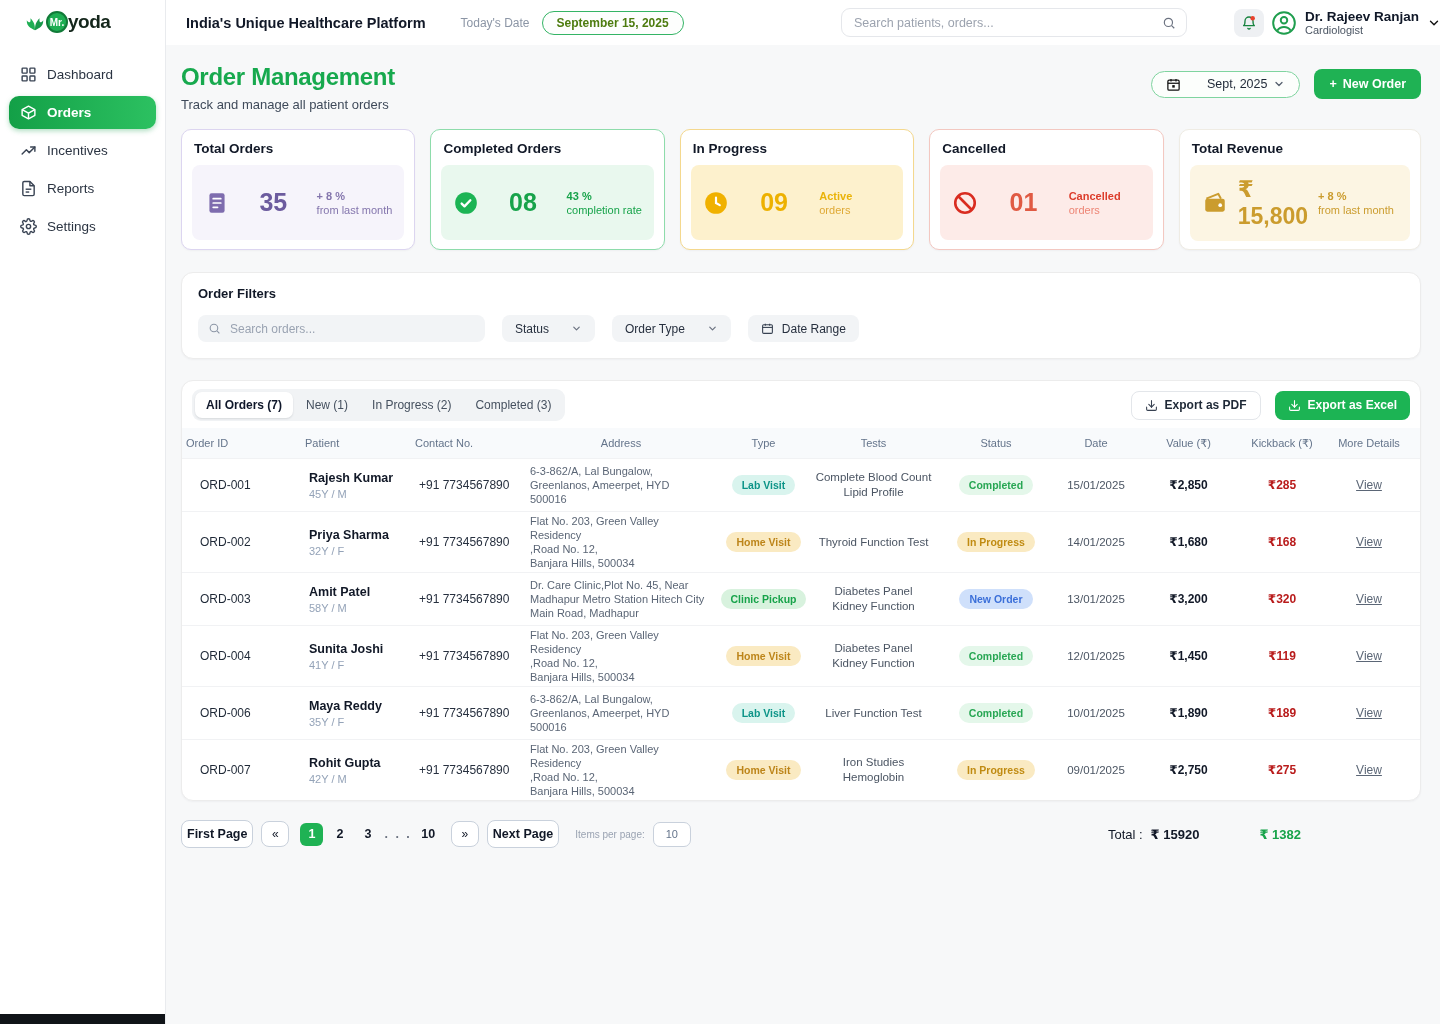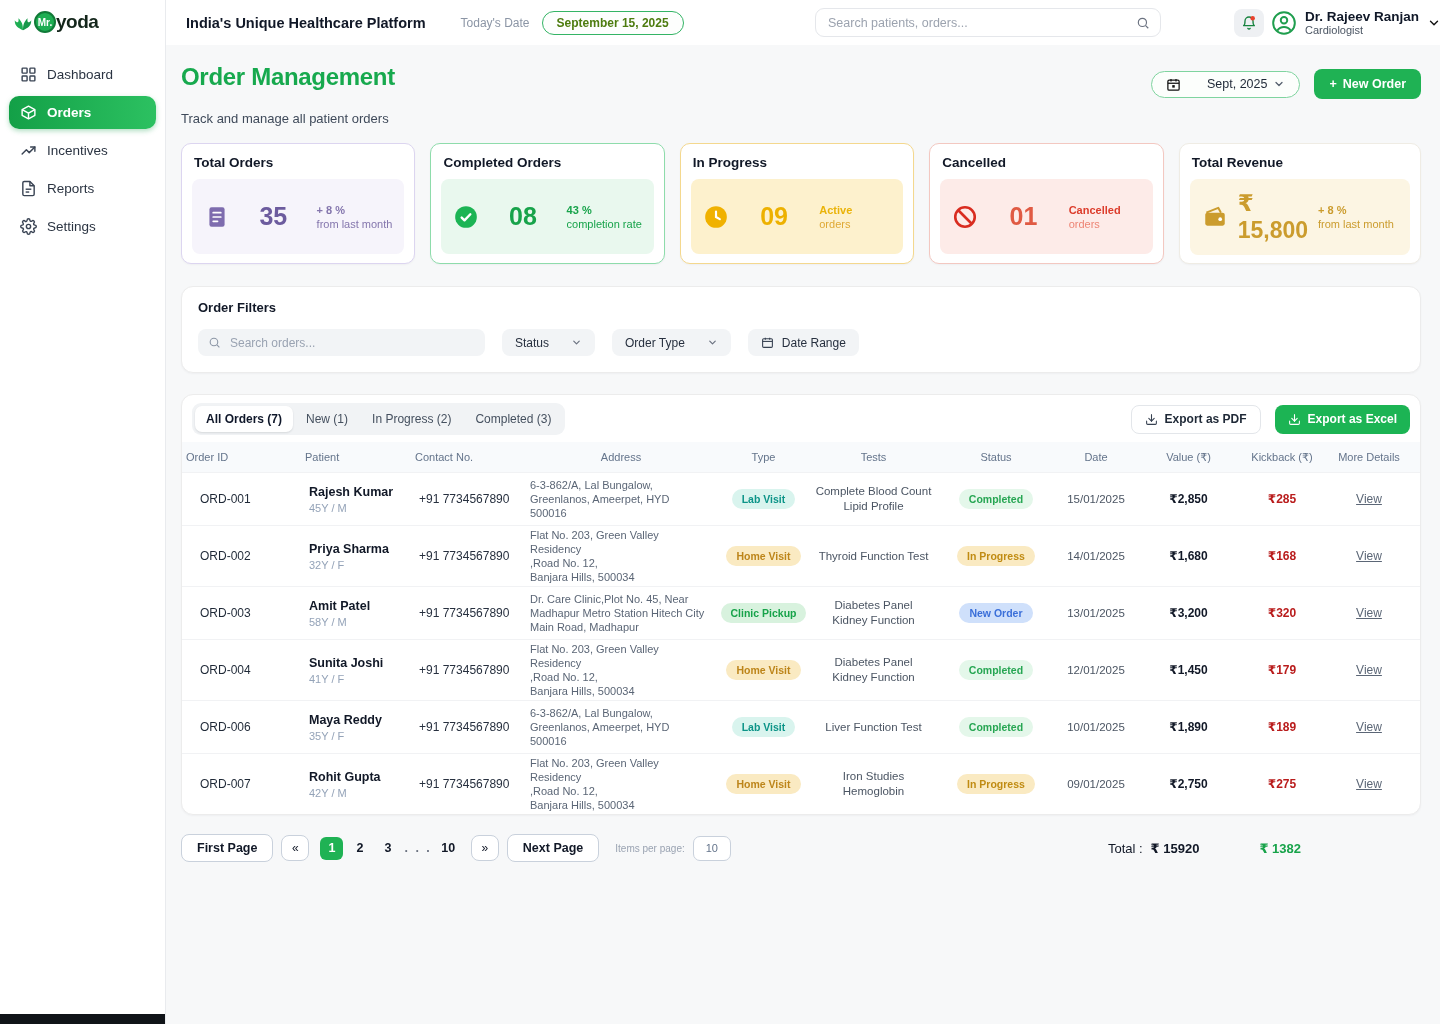--- a/index.html
+++ b/index.html
@@ -3,55 +3,55 @@
 <meta charset="utf-8">
 <style>
   html,body{margin:0;padding:0;}
   body{width:1440px;height:1024px;position:relative;overflow:hidden;background:#fff;
        font-family:"Liberation Sans","DejaVu Sans",sans-serif;color:#1f2937;-webkit-font-smoothing:antialiased;}
   .icn{display:inline-flex;align-items:center;justify-content:center;}
   .icn svg{display:block;}
 
   
   .sidebar{position:absolute;left:0;top:0;width:165px;height:1024px;background:#fff;border-right:1px solid #e9ebee;z-index:5;}
-  .logo{display:flex;align-items:center;gap:0;padding:10px 12px;height:24px;text-align:center;}
+  .logo{display:flex;align-items:center;gap:0;padding:10px 24px;height:24px;text-align:center;}
   .logo-leaf svg{width:22px;height:22px;}
   .logo-badge{background:#1eae53;color:#fff;font-weight:bold;font-size:10px;width:22px;height:22px;border-radius:50%;
               display:inline-flex;align-items:center;justify-content:center;border:2px solid #117a38;box-sizing:border-box;}
   .logo-text{font-size:19px;font-weight:bold;color:#14261b;letter-spacing:-0.5px;}
   #nav{margin-top:14px;}
   .side-item{display:flex;align-items:center;gap:10px;margin:5px 9px;padding:8px 11px;border-radius:10px;
              font-size:13.5px;color:#2b3442;cursor:pointer;}
   .side-item .icn svg{width:17px;height:17px;color:#3a4454;}
   .side-item.active{background:linear-gradient(90deg,#13a047,#2cc161);color:#fff;font-weight:bold;box-shadow:0 2px 5px rgba(30,160,80,.35);}
   .side-item.active .icn svg{color:#fff;}
   .sidebar-strip{position:absolute;left:0;bottom:0;width:165px;height:10px;background:#101418;}
 
   
   .header{position:absolute;left:165px;top:0;right:0;height:45px;background:#fff;display:flex;align-items:center;z-index:4;}
   .platform-title{font-size:14.5px;font-weight:bold;color:#111827;margin-left:21px;white-space:nowrap;}
   .date-label{font-size:12px;color:#8b95a5;margin-left:35px;white-space:nowrap;}
   .date-pill{margin-left:12px;border:1px solid #34b465;border-radius:14px;padding:4px 14px;font-size:12px;font-weight:bold;color:#4d7c0f;background:#fdfefd;white-space:nowrap;}
-  .hdr-search{position:absolute;left:650px;width:346px;height:29px;border:1px solid #e5e7eb;border-radius:9px;background:#fff;display:flex;align-items:center;box-sizing:border-box;padding:0 10px;}
+  .hdr-search{position:absolute;left:676px;width:346px;height:29px;border:1px solid #e5e7eb;border-radius:9px;background:#fff;display:flex;align-items:center;box-sizing:border-box;padding:0 10px;}
   .hdr-search input{border:none;outline:none;flex:1;font-size:12.5px;color:#374151;background:transparent;font-family:inherit;}
   .hdr-search input::placeholder{color:#9ca3af;}
   .hdr-search .icn svg{width:14px;height:14px;color:#6b7280;}
   .bell-btn{position:absolute;left:1069px;width:30px;height:28px;background:#eef0f3;border-radius:8px;display:flex;align-items:center;justify-content:center;cursor:pointer;}
   .bell-btn svg{width:16px;height:16px;}
   .profile{position:absolute;left:1106px;display:flex;align-items:center;gap:8px;cursor:pointer;}
   .avatar svg{width:26px;height:26px;}
   .prof-name{font-size:13.5px;font-weight:bold;color:#101828;line-height:15px;white-space:nowrap;}
   .prof-role{font-size:11px;color:#4b5563;line-height:13px;}
   .prof-chev svg{width:14px;height:14px;color:#111;}
 
   
   .main{position:absolute;left:165px;top:45px;right:0;bottom:0;background:#f7f8f9;padding:0 19px 0 16px;box-sizing:border-box;}
   .page-head{display:flex;align-items:flex-start;margin-top:18px;}
   .page-title{font-size:24px;font-weight:bold;color:#17a94e;letter-spacing:-0.3px;}
-  .page-sub{font-size:13px;color:#3f4a5a;margin-top:20px;}
+  .page-sub{font-size:13px;color:#3f4a5a;margin-top:6px;}
   .page-actions{margin-left:auto;display:flex;gap:14px;align-items:center;margin-top:6px;}
   .month-pill{display:flex;align-items:center;gap:26px;border:1px solid #7fd49f;background:#fcfefc;border-radius:16px;padding:5px 14px;cursor:pointer;}
   .month-pill .cal svg{width:15px;height:15px;color:#111;}
   .month-label{font-size:12.5px;color:#1f2937;display:flex;align-items:center;gap:6px;}
   .month-label .icn svg{width:12px;height:12px;color:#56606e;}
   .new-order-btn{background:#1fb254;color:#fff;font-size:12.5px;font-weight:bold;border:none;border-radius:8px;padding:8px 15px;cursor:pointer;display:flex;align-items:center;gap:6px;font-family:inherit;}
 
   
   .stats{display:grid;grid-template-columns:repeat(5,1fr);gap:15px;margin-top:17px;}
   .stat-card{background:#fff;border:1px solid #ececec;border-radius:10px;padding:9px 10px 8px;box-shadow:0 1px 2px rgba(16,24,40,.04);}
@@ -136,21 +136,21 @@
   .st-completed{background:#e4f7ea;color:#27a653;}
   .st-progress{background:#faeac2;color:#c08b12;}
   .st-new{background:#cfe0fb;color:#3b6fd9;}
   .c-date{color:#4b5563;font-size:11.5px;}
   .c-value{font-weight:bold;color:#111827;}
   .c-kick{font-weight:bold;color:#b91c1c;}
   .view{color:#5b6676;text-decoration:underline;cursor:pointer;font-size:12px;}
 
   
   .pager{display:flex;align-items:center;margin-top:19px;gap:8px;}
-  .pg-btn{border:1px solid #c9d1dc;background:#fff;border-radius:8px;padding:6px 15px;font-size:12.5px;font-weight:bold;color:#111827;cursor:pointer;font-family:inherit;white-space:nowrap;}
+  .pg-btn{border:1px solid #c9d1dc;background:#fff;border-radius:8px;padding:6px 5px;font-size:12.5px;font-weight:bold;color:#111827;cursor:pointer;font-family:inherit;white-space:nowrap;}
   .pg-arrow{border:1px solid #c9d1dc;background:#fff;border-radius:8px;width:28px;height:26px;font-size:12px;color:#111827;cursor:pointer;font-family:inherit;line-height:1;}
   .pg-nums{display:flex;align-items:center;gap:5px;margin:0 3px;}
   .pg{min-width:23px;height:23px;display:inline-flex;align-items:center;justify-content:center;font-size:12.5px;font-weight:bold;color:#111827;border-radius:6px;cursor:pointer;}
   .pg.active{background:#1fb254;color:#fff;}
   .pg.dots{color:#6b7280;cursor:default;letter-spacing:2px;}
   .ipp-label{font-size:10px;color:#9aa3b2;margin-left:8px;}
   .ipp-box{width:32px;height:21px;border:1px solid #c9d1dc;border-radius:7px;text-align:center;font-size:11px;color:#64748b;background:#fff;font-family:inherit;}
   .pager-totals{margin-left:auto;display:flex;align-items:center;gap:8px;}
   .tot-label{font-size:13px;color:#111827;}
   .tot-value{font-size:13px;font-weight:bold;color:#111827;}
@@ -548,21 +548,21 @@
 ,Road No. 12,
 Banjara Hills, 500034</div>
           <div class="cell ctr"><span class="badge type-home">Home Visit</span></div>
           <div class="cell ctr c-tests">
             <div>Diabetes Panel</div>
             <div>Kidney Function</div>
           </div>
           <div class="cell ctr"><span class="badge st-completed">Completed</span></div>
           <div class="cell ctr c-date">12/01/2025</div>
           <div class="cell ctr c-value">₹1,450</div>
-          <div class="cell ctr c-kick">₹179</div>
+          <div class="cell ctr c-kick">₹119</div>
           <div class="cell ctr"><span class="view">View</span></div>
         </div>
         <div class="t-row">
           <div class="cell c-id">ORD-006</div>
           <div class="cell c-patient">
             <div class="p-name">Maya Reddy</div>
             <div class="p-sub">35Y / F</div>
           </div>
           <div class="cell c-contact">+91 7734567890</div>
           <div class="cell c-addr">6-3-862/A, Lal Bungalow,

